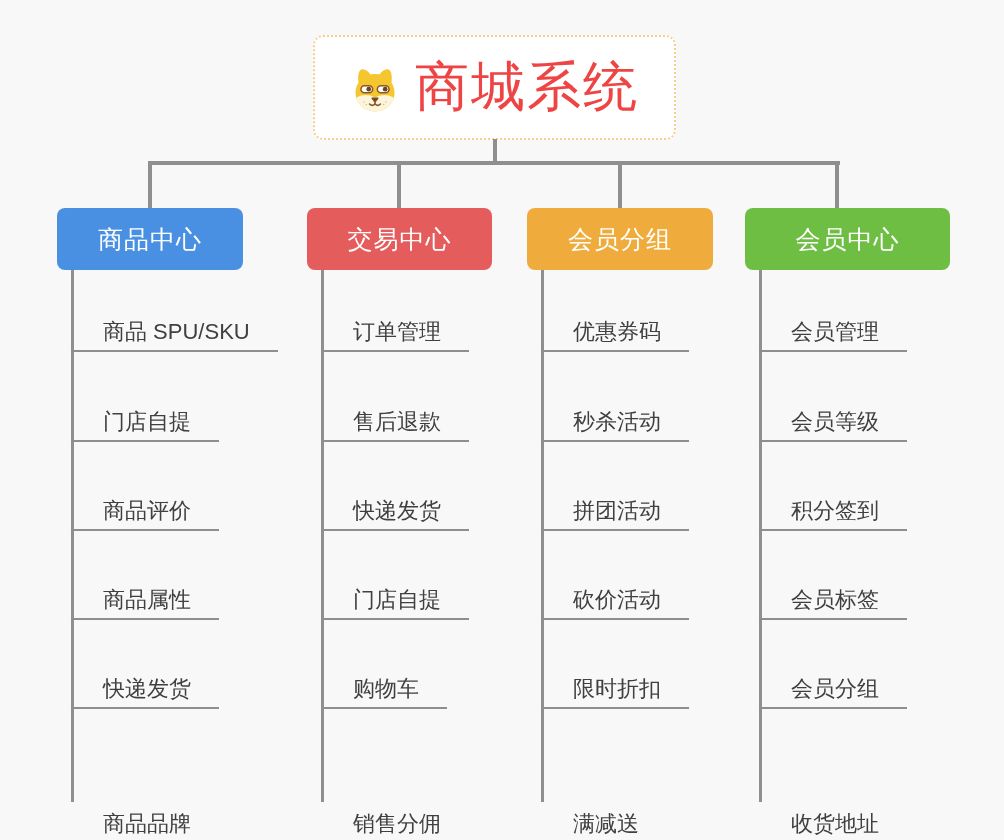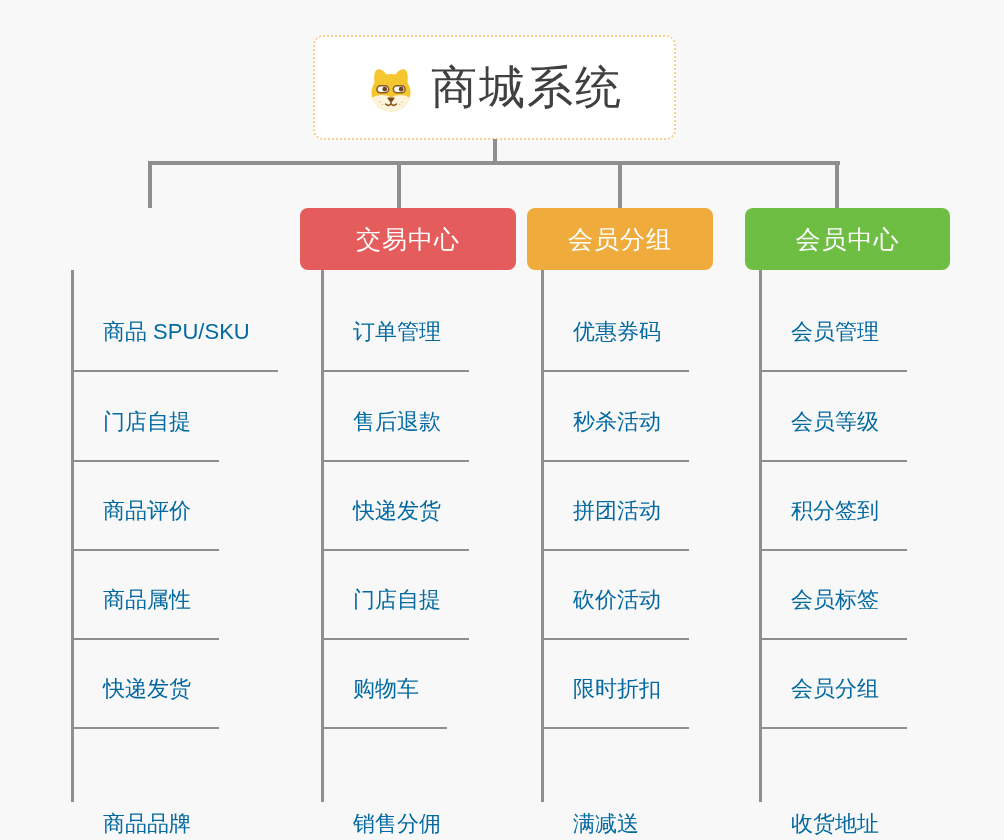--- a/index.html
+++ b/index.html
@@ -16,54 +16,54 @@
     position:absolute;left:313px;top:35px;width:363px;height:105px;
     box-sizing:border-box;
     background:#FFFFFF;
     border:2px dotted #F8CE8D;
     border-radius:10px;
     display:flex;align-items:center;justify-content:center;gap:15px;
   }
   .dog-icon{width:50px;height:50px;display:inline-flex;flex:0 0 auto;}
   .dog-icon svg{width:50px;height:50px;}
   .root-title{
-    font-size:46px;color:#404040;letter-spacing:2px;font-weight:500;
+    font-size:54px;color:#ef4444;letter-spacing:2px;font-weight:500;
     white-space:nowrap;
   }
 
   
   .conn{position:absolute;background:#8F8F8F;}
   .root-drop{left:493px;top:139px;width:4px;height:26px;}
   .h-line{left:148px;top:161px;width:692px;height:4px;}
   .drop{top:161px;width:4px;height:47px;}
   .drop-0{left:148px;} .drop-1{left:397px;} .drop-2{left:618px;} .drop-3{left:835px;}
 
   
   .branch-box{
     position:absolute;top:208px;height:62px;
     border-radius:8px;
     color:#FFFFFF;font-size:25px;letter-spacing:1px;
     display:flex;align-items:center;justify-content:center;
     white-space:nowrap;
   }
   .bb-0{left:57px;width:186px;}
-  .bb-1{left:300px;width:216px;}
+  .bb-1{left:307px;width:185px;}
   .bb-2{left:527px;width:186px;}
   .bb-3{left:745px;width:205px;}
 
   
   .column{position:absolute;top:0;width:0;overflow:visible;}
   .col-0{left:71px;} .col-1{left:321px;} .col-2{left:541px;} .col-3{left:759px;}
   .spine{position:absolute;left:0;top:270px;width:3px;height:532px;background:#8F8F8F;}
   .item{
     position:absolute;left:0;
     white-space:nowrap;
-    padding:0 28px 22px 32px;
+    padding:0 28px 2px 32px;
     border-bottom:2px solid #8E8E8E;
-    font-size:22px;line-height:32px;color:#0369a1;
+    font-size:22px;line-height:32px;color:#404040;
   }
   .row-0{top:316px;} .row-1{top:406px;} .row-2{top:495px;}
   .row-3{top:584px;} .row-4{top:673px;} .row-5{top:762px;margin-top:46px;}
 </style>
 </head>
 <body>
 
 <div class="canvas">
 
   <div class="root-node">
@@ -94,20 +94,21 @@
     <span class="root-title">商城系统</span>
   </div>
 
   <div class="conn root-drop"></div>
   <div class="conn h-line"></div>
   <div class="conn drop drop-0"></div>
   <div class="conn drop drop-1"></div>
   <div class="conn drop drop-2"></div>
   <div class="conn drop drop-3"></div>
 
+  <div class="branch-box bb-0" style="background-color: rgb(74, 144, 226);">商品中心</div>
   <div class="branch-box bb-1" style="background-color: rgb(229, 92, 92);">交易中心</div>
   <div class="branch-box bb-2" style="background-color: rgb(239, 172, 61);">会员分组</div>
   <div class="branch-box bb-3" style="background-color: rgb(111, 190, 68);">会员中心</div>
 
   <div class="column col-0">
     <div class="spine"></div>
     <div class="item row-0">商品 SPU/SKU</div>
     <div class="item row-1">门店自提</div>
     <div class="item row-2">商品评价</div>
     <div class="item row-3">商品属性</div>

